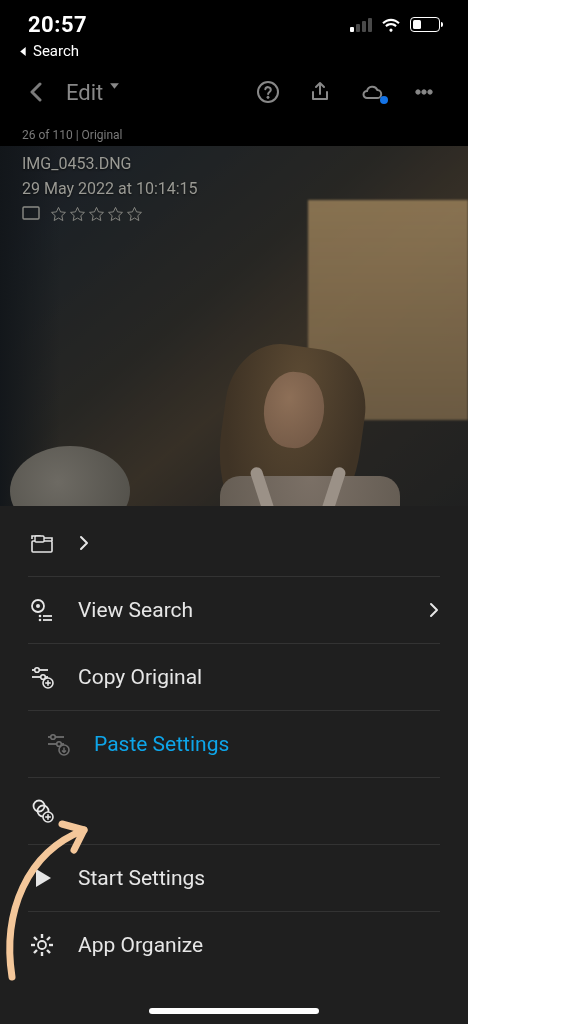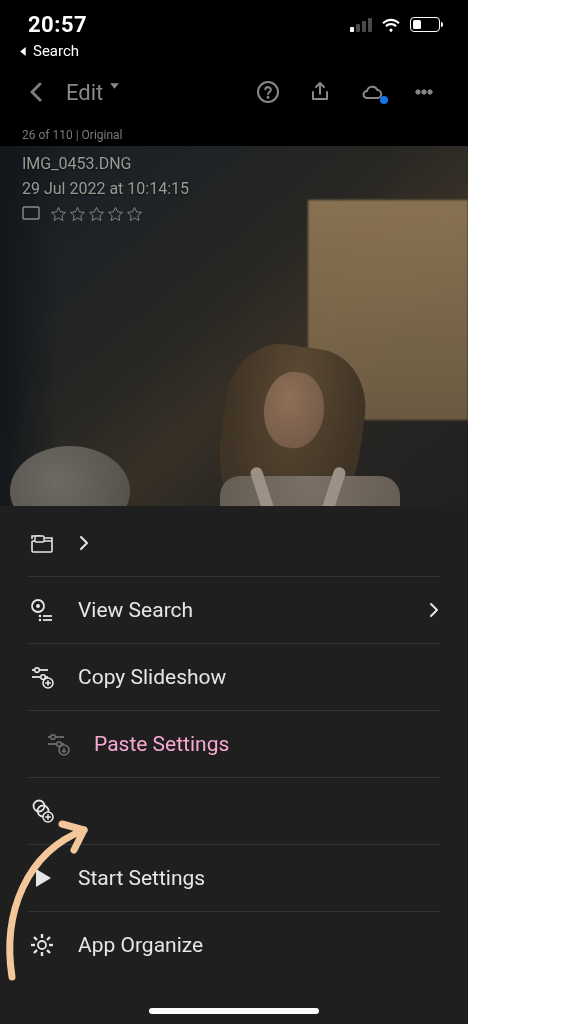--- a/index.html
+++ b/index.html
@@ -51,21 +51,21 @@
   .pillow{position:absolute;left:10px;bottom:-10px;width:120px;height:90px;border-radius:50%;background:radial-gradient(circle at 40% 40%,#6d6a63,#4f4d47);}
   
   .photo-meta{position:absolute;left:22px;top:6px;right:22px;color:#9a9a94;font-size:16px;line-height:1.55;text-shadow:0 1px 2px rgba(0,0,0,0.6);z-index:2;}
   .rating-row{display:flex;align-items:center;gap:10px;margin-top:4px;color:#8c8c86;}
   .flag-icon svg{width:18px;height:16px;display:block;}
   .stars{display:flex;gap:2px;}
   .stars svg{width:17px;height:17px;display:block;}
   
   .sheet{position:absolute;left:0;right:0;bottom:0;background:#1f1f1f;padding:4px 0 46px 0;}
   .sheet-row{display:flex;align-items:center;gap:22px;padding:19px 28px;color:#e6e6e6;font-size:21px;}
-  .sheet-row.disabled{color:#f9a8d4;padding-left:44px;}
+  .sheet-row.disabled{color:#0ea5e9;padding-left:44px;}
   .sheet-row .icon{width:28px;height:28px;display:flex;align-items:center;justify-content:center;flex:0 0 28px;}
   .sheet-row .icon svg{width:26px;height:26px;display:block;}
   .sheet-row .label{flex:1;}
   .sheet-row .chev svg{width:12px;height:16px;display:block;}
   .sheet-sep{height:1px;background:#333;margin:0 28px;}
   
   .home-ind{position:absolute;bottom:10px;left:50%;transform:translateX(-50%);width:170px;height:6px;border-radius:4px;background:#fff;}
   
   .annot-arrow{position:absolute;left:-8px;top:792px;width:120px;height:190px;pointer-events:none;z-index:5;}
   .annot-arrow svg{width:100%;height:100%;overflow:visible;}
@@ -152,21 +152,21 @@
     <div class="pillow"></div>
     <div class="subject">
       <div class="hair"></div>
       <div class="face"></div>
       <div class="torso"></div>
       <div class="strap l"></div>
       <div class="strap r"></div>
     </div>
     <div class="photo-meta">
       <div>IMG_0453.DNG</div>
-      <div>29 Jul 2022 at 10:14:15</div>
+      <div>29 May 2022 at 10:14:15</div>
       <div class="rating-row">
         <span class="flag-icon">
           <svg viewBox="0 0 18 16">
               <rect x="1" y="1" width="16" height="12" rx="1" stroke="#8c8c86" stroke-width="1.4" fill="none"></rect>
             </svg>
         </span>
         <span class="stars">
           <svg viewBox="0 0 24 24">
               <path d="M12 2l2.9 6.3 6.9.7-5.1 4.7 1.4 6.8L12 17l-6.1 3.5 1.4-6.8L2.2 9l6.9-.7L12 2z" fill="none" stroke="#8c8c86" stroke-width="1.3"></path>
             </svg>
@@ -230,21 +230,21 @@
         <svg viewBox="0 0 26 26">
             <line x1="3" y1="6" x2="19" y2="6" stroke="#e6e6e6" stroke-width="1.8"></line>
             <circle cx="8" cy="6" r="2.3" fill="#1f1f1f" stroke="#e6e6e6" stroke-width="1.6"></circle>
             <line x1="3" y1="13" x2="19" y2="13" stroke="#e6e6e6" stroke-width="1.8"></line>
             <circle cx="14" cy="13" r="2.3" fill="#1f1f1f" stroke="#e6e6e6" stroke-width="1.6"></circle>
             <circle cx="19" cy="19" r="5" fill="#1f1f1f" stroke="#e6e6e6" stroke-width="1.6"></circle>
             <line x1="19" y1="16.2" x2="19" y2="21.8" stroke="#e6e6e6" stroke-width="1.6"></line>
             <line x1="16.2" y1="19" x2="21.8" y2="19" stroke="#e6e6e6" stroke-width="1.6"></line>
           </svg>
       </span>
-      <span class="label">Copy Slideshow</span>
+      <span class="label">Copy Original</span>
     </div>
     <div class="sheet-sep"></div>
 
     <div class="sheet-row disabled">
       <span class="icon">
         <svg viewBox="0 0 26 26">
             <line x1="3" y1="6" x2="19" y2="6" stroke="#6e6e6e" stroke-width="1.8"></line>
             <circle cx="8" cy="6" r="2.3" fill="#1f1f1f" stroke="#6e6e6e" stroke-width="1.6"></circle>
             <line x1="3" y1="13" x2="19" y2="13" stroke="#6e6e6e" stroke-width="1.8"></line>
             <circle cx="14" cy="13" r="2.3" fill="#1f1f1f" stroke="#6e6e6e" stroke-width="1.6"></circle>

